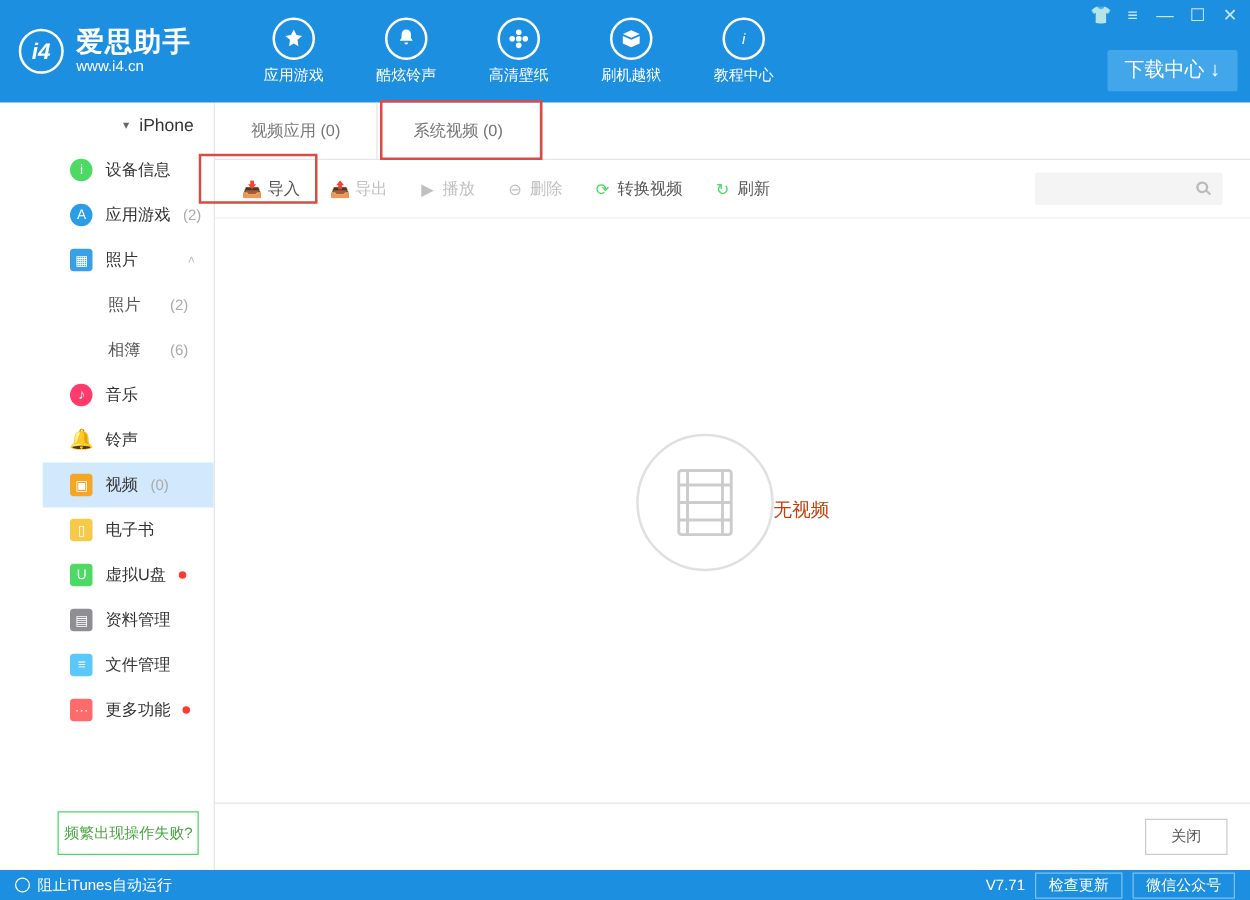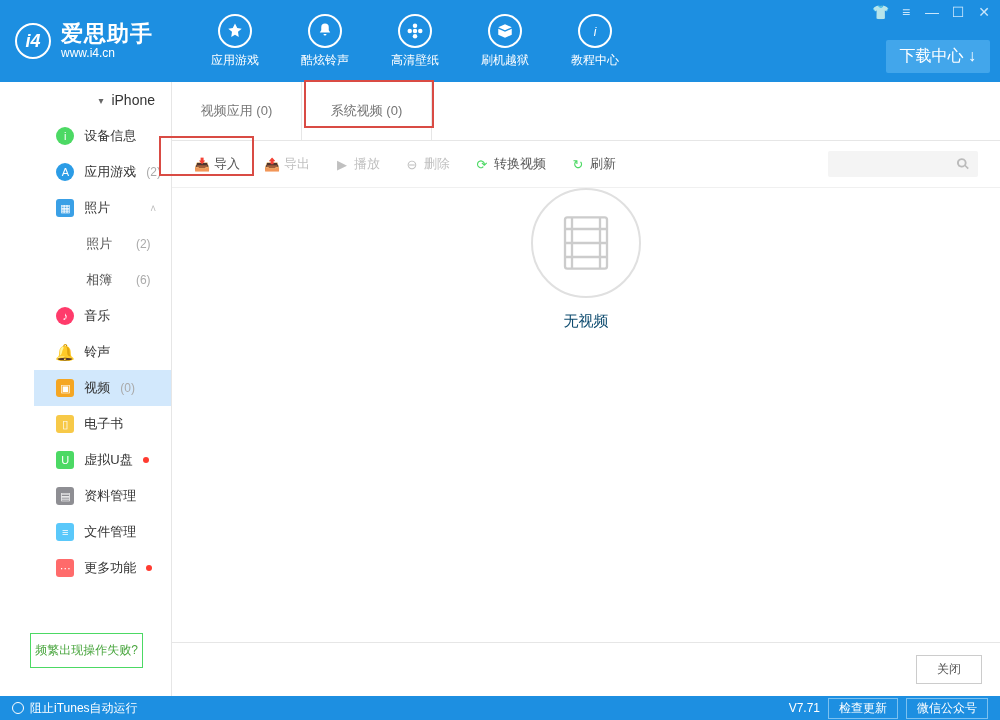--- a/index.html
+++ b/index.html
@@ -28,38 +28,38 @@
 .device-header { padding: 10px 16px; font-size: 14px; display: flex; align-items: center; gap: 8px; cursor: pointer; }
 .device-header::before { content: "▾"; font-size: 10px; color: #666; }
 .side-list { flex: 1; overflow: auto; }
 .side-item { padding: 9px 10px 9px 22px; display: flex; align-items: center; gap: 10px; cursor: pointer; position: relative; }
 .side-item.sub { padding-left: 52px; color: #555; }
 .side-item.active { background: #d2e8fc; }
 .side-item .cnt { color: #aaa; font-size: 12px; }
 .side-icon { width: 18px; height: 18px; border-radius: 3px; display: flex; align-items: center; justify-content: center; color: #fff; font-size: 11px; }
 .side-item .chev { position: absolute; right: 15px; color: #bbb; font-size: 10px; }
 .dot-red { width: 6px; height: 6px; background: #ff3b30; border-radius: 50%; display: inline-block; }
-.help-box { margin: 28px; border: 1px solid #4cd964; color: #4aa63f; text-align: center; padding: 8px 4px; font-size: 12px; cursor: pointer; }
+.help-box { margin: 12px; border: 1px solid #4cd964; color: #4aa63f; text-align: center; padding: 8px 4px; font-size: 12px; cursor: pointer; }
 
 .content { flex: 1; display: flex; flex-direction: column; position: relative; }
-.tabs { display: flex; border-bottom: 1px solid #e6e6e6; height: 59px; align-items: stretch; }
+.tabs { display: flex; border-bottom: 1px solid #e6e6e6; height: 46px; align-items: stretch; }
 .tab { width: 130px; display: flex; align-items: center; justify-content: center; font-size: 13px; color: #777; cursor: pointer; border-right: 1px solid #e6e6e6; }
 .tab.active { color: #737373; }
 .highlight-red { border: 2px solid #d94b44; }
 .tab-highlight { position: absolute; left: 132px; top: -2px; width: 130px; height: 48px; pointer-events: none; }
 
 .toolbar { display: flex; align-items: center; padding: 10px 22px; gap: 24px; position: relative; border-bottom: 1px solid #f0f0f0; }
 .tool-btn { display: flex; align-items: center; gap: 4px; font-size: 13px; color: #555; cursor: pointer; }
 .tool-btn.disabled { color: #c0c0c0; cursor: default; }
 .tool-ico { width: 16px; height: 16px; display: inline-flex; align-items: center; justify-content: center; }
 .import-highlight { position: absolute; left: -13px; top: -5px; width: 95px; height: 40px; pointer-events: none; }
 .search-box { margin-left: auto; width: 150px; height: 26px; background: #f4f4f4; border-radius: 2px; display: flex; align-items: center; justify-content: flex-end; padding: 0 8px; }
 .search-box svg { width: 14px; height: 14px; fill: #bbb; }
 
-.empty { flex: 1; display: flex; flex-direction: column; align-items: center; color: #0c4a6e; }
+.empty { flex: 1; display: flex; align-items: center; justify-content: center; color: #c2410c; }
 .empty-circle { width: 110px; height: 110px; border-radius: 50%; border: 2px solid #e0e0e0; display: flex; align-items: center; justify-content: center; margin-bottom: 14px; }
 .empty-circle svg { width: 48px; height: 56px; fill: none; stroke: #ccc; stroke-width: 2; }
 
 .hint-bar { border-top: 1px solid #e6e6e6; padding: 12px 18px; display: flex; align-items: center; font-size: 12px; color: #555; }
 .close-btn { margin-left: auto; border: 1px solid #ccc; padding: 5px 20px; cursor: pointer; }
 
 .statusbar { height: 24px; background: #1d8fe1; color: #fff; font-size: 12px; display: flex; align-items: center; padding: 0 12px; }
 .statusbar .grow { flex: 1; }
 .status-circle { width: 12px; height: 12px; border-radius: 50%; border: 1.5px solid #fff; margin-right: 6px; }
 .status-btn { border: 1px solid #7cc1f0; padding: 1px 10px; margin-left: 8px; cursor: pointer; }

